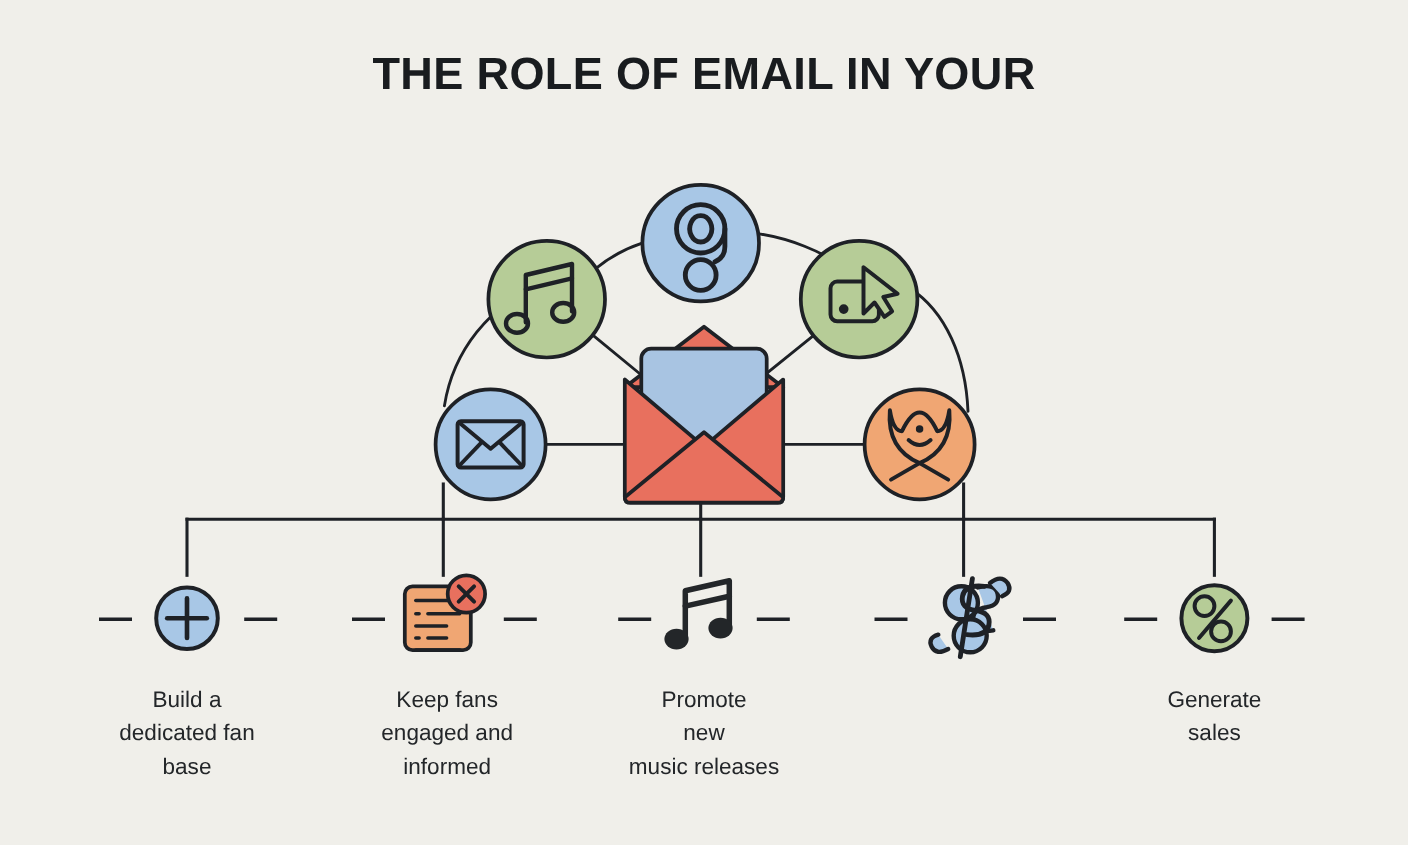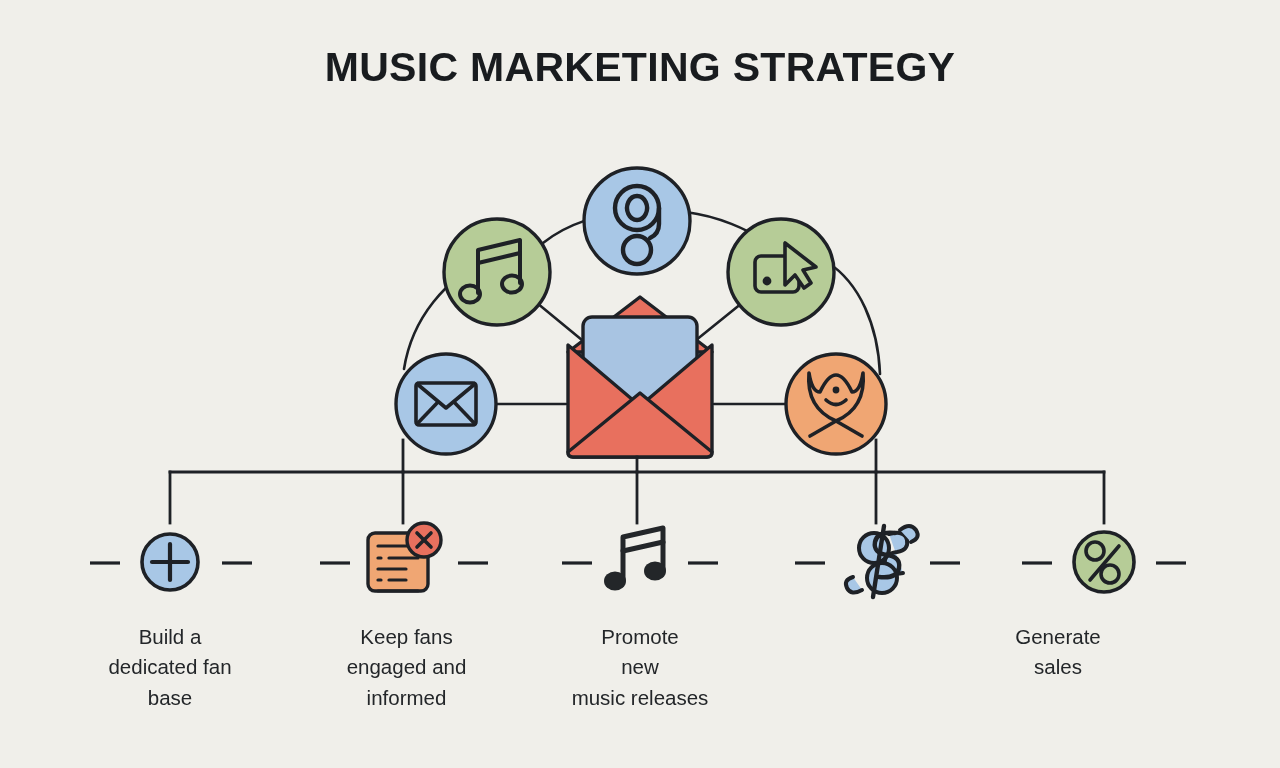--- a/index.html
+++ b/index.html
@@ -32,21 +32,21 @@
     font-weight:500;
   }
   svg{position:absolute;left:0;top:0;}
 </style>
 </head>
 <body>
 
 <div id="stage">
 
   <div class="title">
-    <div>MUSIC MARKETING STRATEGY</div>
+    <div>THE ROLE OF EMAIL IN YOUR</div>
   </div>
 
   <svg width="1280" height="768" viewBox="0 0 1280 768">
 
     <g fill="none" stroke="#1E2126" stroke-width="2.6" stroke-linecap="round">
 
       <path d="M 404 369 C 412 318 446 278 489 259"></path>
       <path d="M 543 243 C 568 223 600 214 628 213"></path>
       <path d="M 686 212 C 716 216 748 228 773 247"></path>
       <path d="M 827 262 C 860 283 878 326 880 374"></path>
@@ -219,18 +219,18 @@
     <div>informed</div>
   </div>
 
   <div class="caption" style="left:531px;top:622px;width:218px;">
     <div>Promote</div>
     <div>new</div>
     <div>music releases</div>
   </div>
 
 
-  <div class="caption" style="left:950px;top:622px;width:216px;">
+  <div class="caption" style="left:996px;top:622px;width:216px;">
     <div>Generate</div>
     <div>sales</div>
   </div>
 
 </div>
 
 </body></html>

